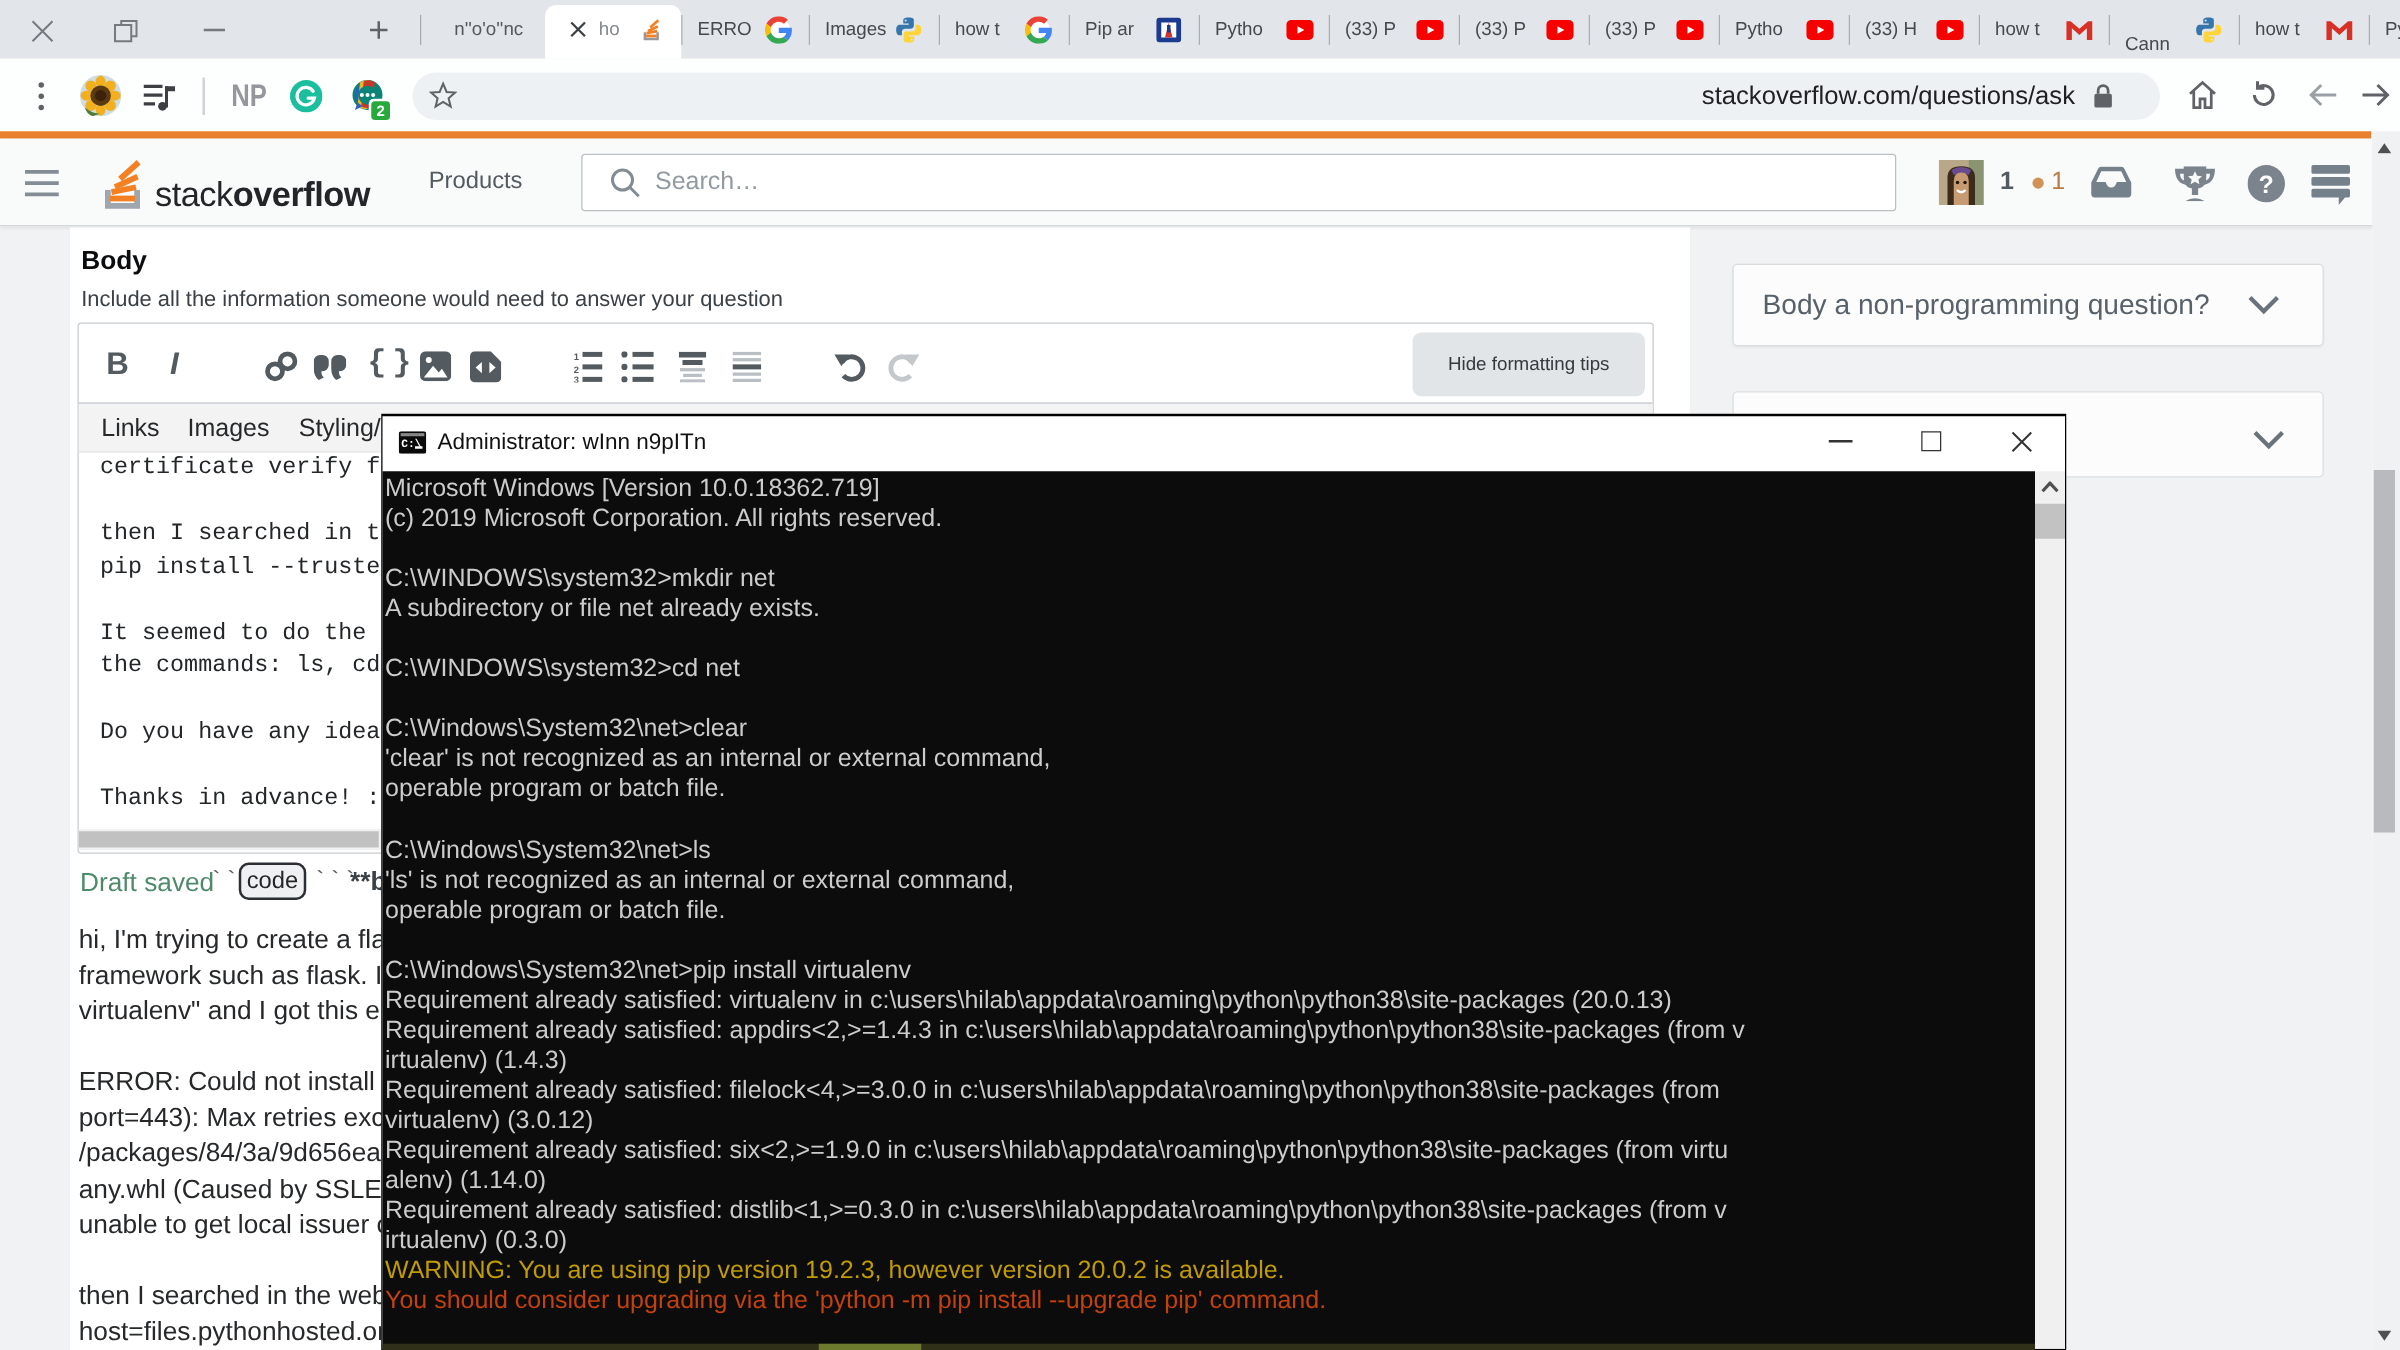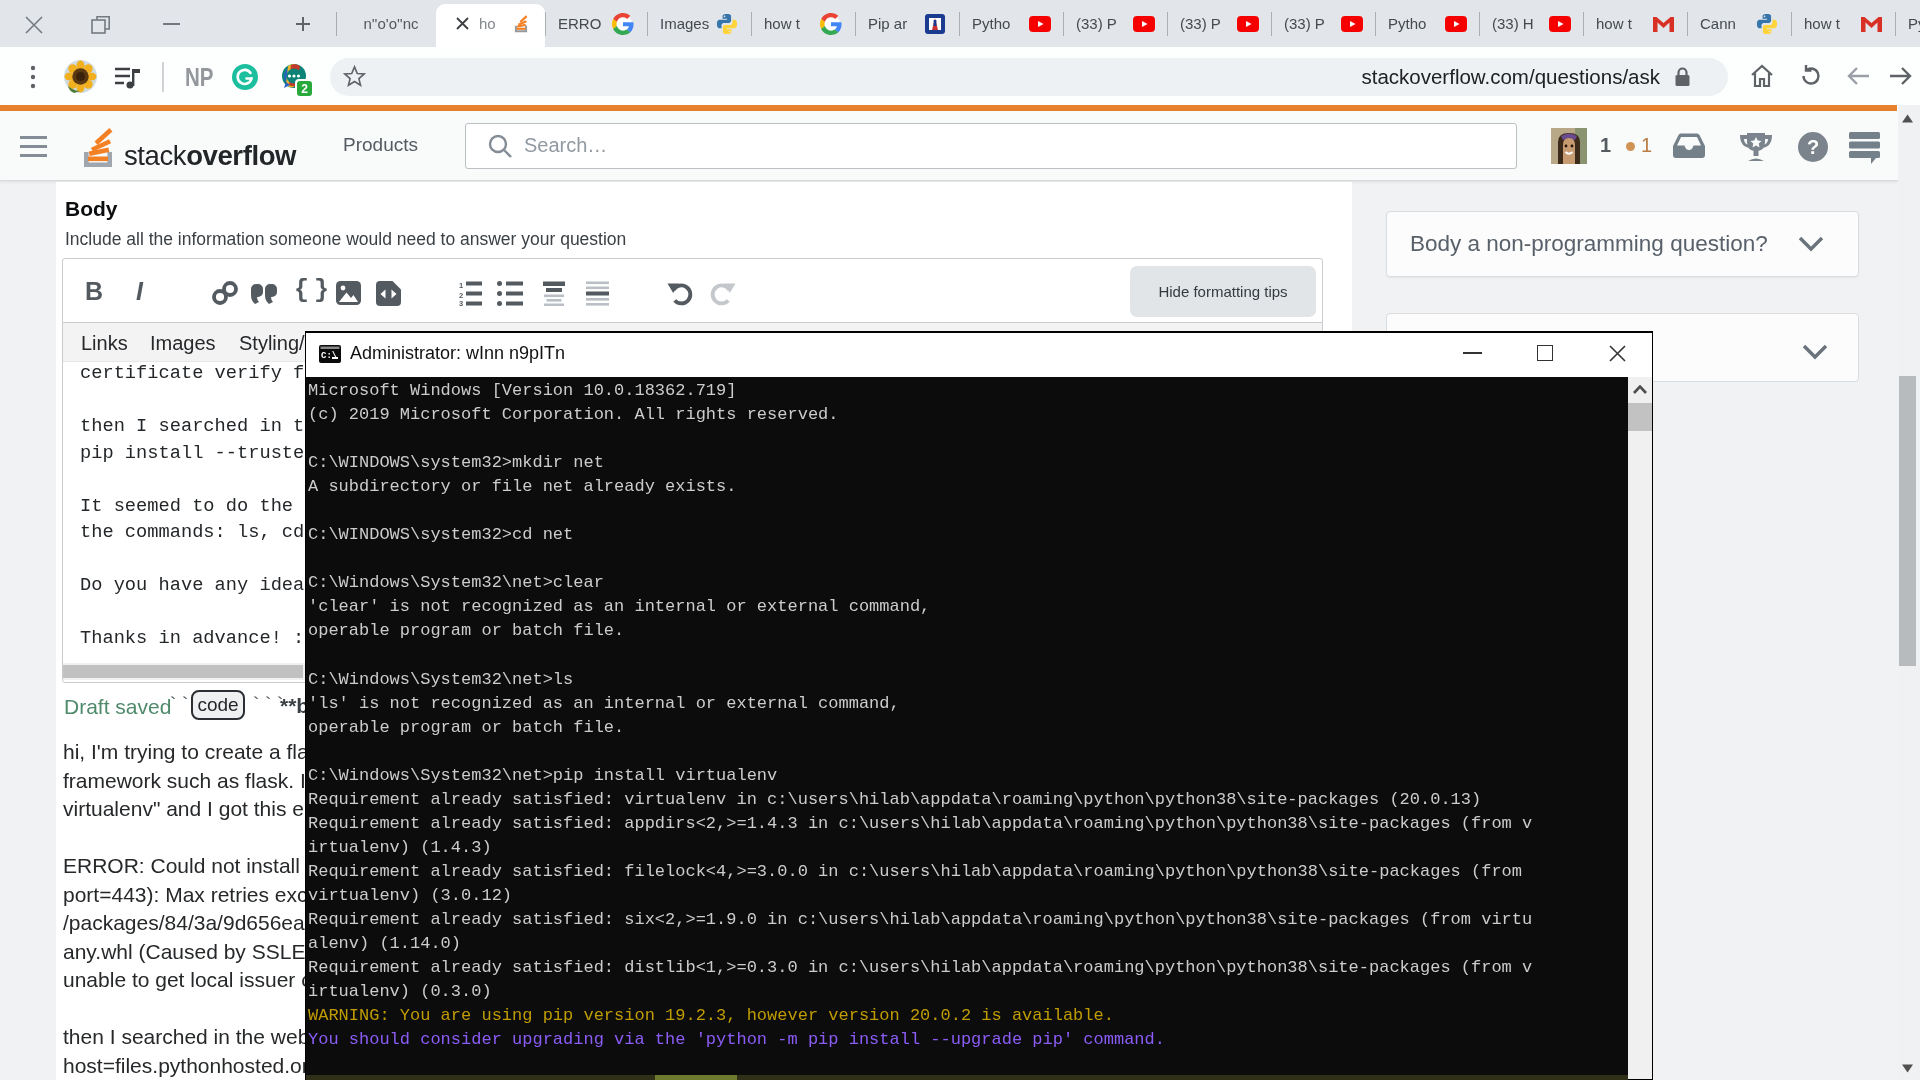--- a/index.html
+++ b/index.html
@@ -113,21 +113,21 @@
     <svg class="abs" style="left:1549px;top:16px" width="22" height="16" viewBox="0 0 22 16">
       <rect width="22" height="16" rx="4" fill="#f60000"></rect>
       <path d="M9 5 L14.5 8 L9 11 Z" fill="#fff"></path>
     </svg>
     <div class="abs" style="left:1583px;top:12px;width:1px;height:24px;background:#aaafb4"></div>
     <div class="abs tabtxt" style="left:1596px;top:0;width:59px;">how t</div>
     <svg class="abs" style="left:1653px;top:15px" width="21" height="17" viewBox="0 0 21 17">
       <path d="M0 17 V2 h3.5 L10.5 8 L17.5 2 H21 V17 h-4.5 V7.5 L10.5 13 L4.5 7.5 V17 Z" fill="#d93025"></path>
     </svg>
     <div class="abs" style="left:1687px;top:12px;width:1px;height:24px;background:#aaafb4"></div>
-    <div class="abs tabtxt" style="left:1700px;top:0;width:59px;">Cann</div>
+    <div class="abs tabtxt" style="left:1700px;top:12px;width:59px;">Cann</div>
     <svg class="abs" style="left:1756px;top:13px" width="22" height="22" viewBox="0 0 48 48">
       <path fill="#3776ab" d="M23.8 2c-9 0-9.4 3.9-9.4 3.9v6.9h9.6v2.1H8.6S2 14.2 2 23.9c0 9.7 5.8 9.4 5.8 9.4h4.3v-5.9s-.3-5.8 5.7-5.8h9.5s5.6.1 5.6-5.4V6.5S34.1 2 23.8 2zm-5.2 3.6a1.8 1.8 0 1 1 0 3.6 1.8 1.8 0 0 1 0-3.6z"></path>
       <path fill="#ffd43b" d="M24.2 46c9 0 9.4-3.9 9.4-3.9v-6.9H24v-2.1h15.4S46 33.8 46 24.1c0-9.7-5.8-9.4-5.8-9.4h-4.3v5.9s.3 5.8-5.7 5.8h-9.5s-5.6-.1-5.6 5.4v9.7S14 46 24.2 46zm5.2-3.6a1.8 1.8 0 1 1 0-3.6 1.8 1.8 0 0 1 0 3.6z"></path>
     </svg>
     <div class="abs" style="left:1791px;top:12px;width:1px;height:24px;background:#aaafb4"></div>
     <div class="abs tabtxt" style="left:1804px;top:0;width:59px;">how t</div>
     <svg class="abs" style="left:1861px;top:15px" width="21" height="17" viewBox="0 0 21 17">
       <path d="M0 17 V2 h3.5 L10.5 8 L17.5 2 H21 V17 h-4.5 V7.5 L10.5 13 L4.5 7.5 V17 Z" fill="#d93025"></path>
     </svg>
     <div class="abs" style="left:1895px;top:12px;width:1px;height:24px;background:#aaafb4"></div>
@@ -436,21 +436,21 @@
   </svg>
 <div class="abs" style="left:350px;top:343px;font-size:18px;color:#111;">Administrator: wInn n9pITn</div>
 
 <div class="abs" style="left:1463px;top:352px;width:19px;height:2px;background:#333;"></div>
 <div class="abs" style="left:1537px;top:345px;width:16px;height:16px;border:1.5px solid #333;"></div>
 <svg class="abs" style="left:1609px;top:345px" width="17" height="17" viewBox="0 0 17 17">
     <path d="M1 1 L16 16 M16 1 L1 16" stroke="#333" stroke-width="1.6"></path>
   </svg>
 
 <div class="abs" style="left:306px;top:377px;width:1322px;height:702px;background:#0c0c0c;"></div>
-<pre id="console" class="abs" style="left:308px;top:379px;width:1320px;font-family:Liberation Mono, monospace;font-size:17px;line-height:24.05px;color:#cccccc;">Microsoft Windows [Version 10.0.18362.719]
+<pre id="console" class="abs" style="left:308px;top:379px;width:1320px;font-family:Liberation Sans, sans-serif;font-size:20px;line-height:24.05px;color:#cccccc;">Microsoft Windows [Version 10.0.18362.719]
 (c) 2019 Microsoft Corporation. All rights reserved.
 
 C:\WINDOWS\system32&gt;mkdir net
 A subdirectory or file net already exists.
 
 C:\WINDOWS\system32&gt;cd net
 
 C:\Windows\System32\net&gt;clear
 'clear' is not recognized as an internal or external command,
 operable program or batch file.
@@ -463,21 +463,21 @@
 Requirement already satisfied: virtualenv in c:\users\hilab\appdata\roaming\python\python38\site-packages (20.0.13)
 Requirement already satisfied: appdirs&lt;2,&gt;=1.4.3 in c:\users\hilab\appdata\roaming\python\python38\site-packages (from v
 irtualenv) (1.4.3)
 Requirement already satisfied: filelock&lt;4,&gt;=3.0.0 in c:\users\hilab\appdata\roaming\python\python38\site-packages (from 
 virtualenv) (3.0.12)
 Requirement already satisfied: six&lt;2,&gt;=1.9.0 in c:\users\hilab\appdata\roaming\python\python38\site-packages (from virtu
 alenv) (1.14.0)
 Requirement already satisfied: distlib&lt;1,&gt;=0.3.0 in c:\users\hilab\appdata\roaming\python\python38\site-packages (from v
 irtualenv) (0.3.0)
 <span style="color:#c19c00">WARNING: You are using pip version 19.2.3, however version 20.0.2 is available.</span>
-<span style="color:#8b5cf6">You should consider upgrading via the 'python -m pip install --upgrade pip' command.</span>
+<span style="color:#c2410c">You should consider upgrading via the 'python -m pip install --upgrade pip' command.</span>
 </pre>
 
 <div class="abs" style="left:306px;top:1075px;width:1322px;height:5px;background:#303018;"></div>
 <div class="abs" style="left:655px;top:1075px;width:82px;height:5px;background:#6e7a2e;"></div>
 
 <div class="abs" style="left:1628px;top:377px;width:24px;height:702px;background:#f0f0f0;"></div>
 <svg class="abs" style="left:1633px;top:385px" width="14" height="9" viewBox="0 0 14 9">
     <path d="M1 8 L7 1.5 L13 8" fill="none" stroke="#4f4f4f" stroke-width="2.6"></path>
   </svg>
 <div class="abs" style="left:1628px;top:403px;width:24px;height:28px;background:#c2c2c2;"></div>

